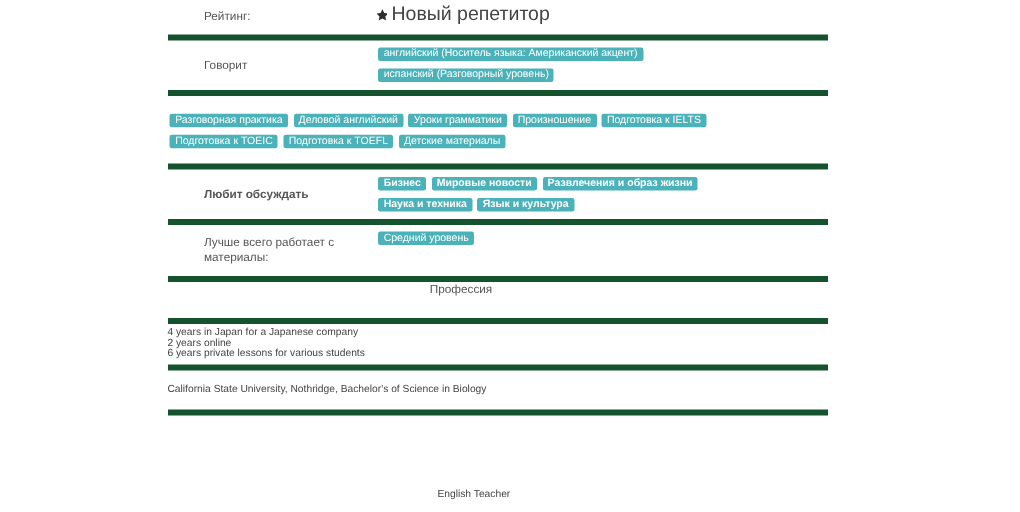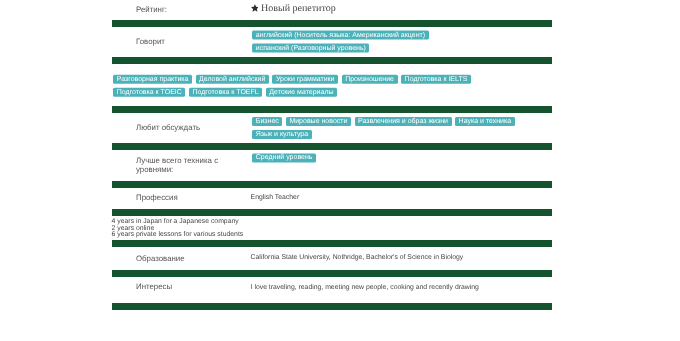--- a/index.html
+++ b/index.html
@@ -1,31 +1,31 @@
 <!DOCTYPE html>
 <html><head>
 <meta charset="utf-8">
 <title>Tutor profile details</title>
 <style>
   html,body{margin:0;padding:0;}
   body{width:680px;height:341px;background:#ffffff;overflow:hidden;
        font-family:"Liberation Sans",sans-serif;
        -webkit-font-smoothing:antialiased;text-rendering:geometricPrecision;}
   #profile-table{position:absolute;left:112px;top:-1px;width:440px;}
-  .row{display:flex;border-bottom:7px solid #14532d;box-sizing:border-box;align-items:center;}
+  .row{display:flex;border-bottom:4px solid #14532d;box-sizing:border-box;align-items:center;}
   .label{width:139px;flex:0 0 139px;padding-left:24px;padding-right:12px;box-sizing:border-box;
          color:#555555;font-size:7.85px;line-height:9.6px;}
   .value{flex:1;color:#444444;font-size:6.85px;line-height:6.7px;
          padding-left:137.8px;padding-right:31.8px;margin-left:-138.2px;box-sizing:border-box;}
   .tag-list{margin-bottom:-4.4px;margin-left:1.7px;}
   .tag{display:inline-block;background:#4cb2b9;color:#ffffff;font-size:7px;
        line-height:9px;border-radius:1.5px;padding:0 3.5px;margin:0 3.6px 4.4px 0;
        vertical-align:top;white-space:nowrap;}
-  .rating{position:relative;display:inline-block;font-size:10px;line-height:9.2px;
-          color:#444444;white-space:nowrap;padding-left:10.4px;font-family:Liberation Serif, serif;}
+  .rating{position:relative;display:inline-block;font-size:13px;line-height:9.2px;
+          color:#444444;white-space:nowrap;padding-left:10.4px;}
   .star-icon{position:absolute;left:-0.1px;top:0.6px;width:7.9px;height:7.9px;}
 </style>
 </head>
 <body>
 
 <div id="profile-table">
     <div class="row" style="height: 28px;">
     <div class="label" style="transform: translateY(0px);">Рейтинг:</div>
     <div class="value" style="transform: translateY(-1px);"><span class="rating"><span class="star-icon"><svg viewBox="0.6 0 22.8 21.8" width="100%" height="100%">
               <path fill="#2e2e2e" d="M12 0 L15.5 7.2 L23.4 8.2 L17.6 13.8 L19.1 21.7 L12 17.9 L4.9 21.7 L6.4 13.8 L0.6 8.2 L8.5 7.2 Z"></path>
@@ -35,50 +35,43 @@
     <div class="label" style="transform: translateY(0px);">Говорит</div>
     <div class="value" style="transform: translateY(-0.4px);">
         <div class="tag-list"><span class="tag">английский (Носитель языка: Американский акцент)</span><span class="tag">испанский (Разговорный уровень)</span></div>
       </div>
   </div>
     <div class="row" style="height: 49px;">
     <div class="value" style="transform: translateY(0.8px);">
         <div class="tag-list"><span class="tag">Разговорная практика</span><span class="tag">Деловой английский</span><span class="tag">Уроки грамматики</span><span class="tag">Произношение</span><span class="tag">Подготовка к IELTS</span><span class="tag">Подготовка к TOEIC</span><span class="tag">Подготовка к TOEFL</span><span class="tag">Детские материалы</span></div>
       </div>
   </div>
-    <div class="row" style="height: 37px;">
+    <div class="row" style="height: 37px; font-weight: bold;">
     <div class="label" style="transform: translateY(0px);">Любит обсуждать</div>
     <div class="value" style="transform: translateY(0px);">
         <div class="tag-list"><span class="tag">Бизнес</span><span class="tag">Мировые новости</span><span class="tag">Развлечения и образ жизни</span><span class="tag">Наука и техника</span><span class="tag">Язык и культура</span></div>
       </div>
   </div>
     <div class="row" style="height: 37.5px;">
-    <div class="label" style="transform: translateY(0px);">Лучше всего техника с уровнями:</div>
+    <div class="label" style="transform: translateY(0px);">Лучше всего работает с материалы:</div>
     <div class="value" style="transform: translateY(-7.6px);">
         <div class="tag-list"><span class="tag">Средний уровень</span></div>
       </div>
   </div>
-    <div class="row" style="height: 28.5px;">
+    <div class="row" style="height: 28.5px; flex-direction: column;">
     <div class="label" style="transform: translateY(0px);">Профессия</div>
     <div class="value" style="transform: translateY(0px);">
         <div>English Teacher</div>
       </div>
   </div>
     <div class="row" style="height: 31px;">
     <div class="value" style="transform: translateY(0.5px);">
         <div>4 years in Japan for a Japanese company</div>
         <div>2 years online</div>
         <div>6 years private lessons for various students</div>
       </div>
   </div>
     <div class="row" style="height: 30px;">
-    <div class="label" style="transform: translateY(0px);">Образование</div>
     <div class="value" style="transform: translateY(0px);">
         <div>California State University, Nothridge, Bachelor's of Science in Biology</div>
-      </div>
-  </div>
-    <div class="row" style="height: 33px;">
-    <div class="label" style="transform: translateY(-3.3px);">Интересы</div>
-    <div class="value" style="transform: translateY(-1.8px);">
-        <div>I love traveling, reading, meeting new people, cooking and recently drawing</div>
       </div>
   </div>
   </div>
 
 </body></html>

